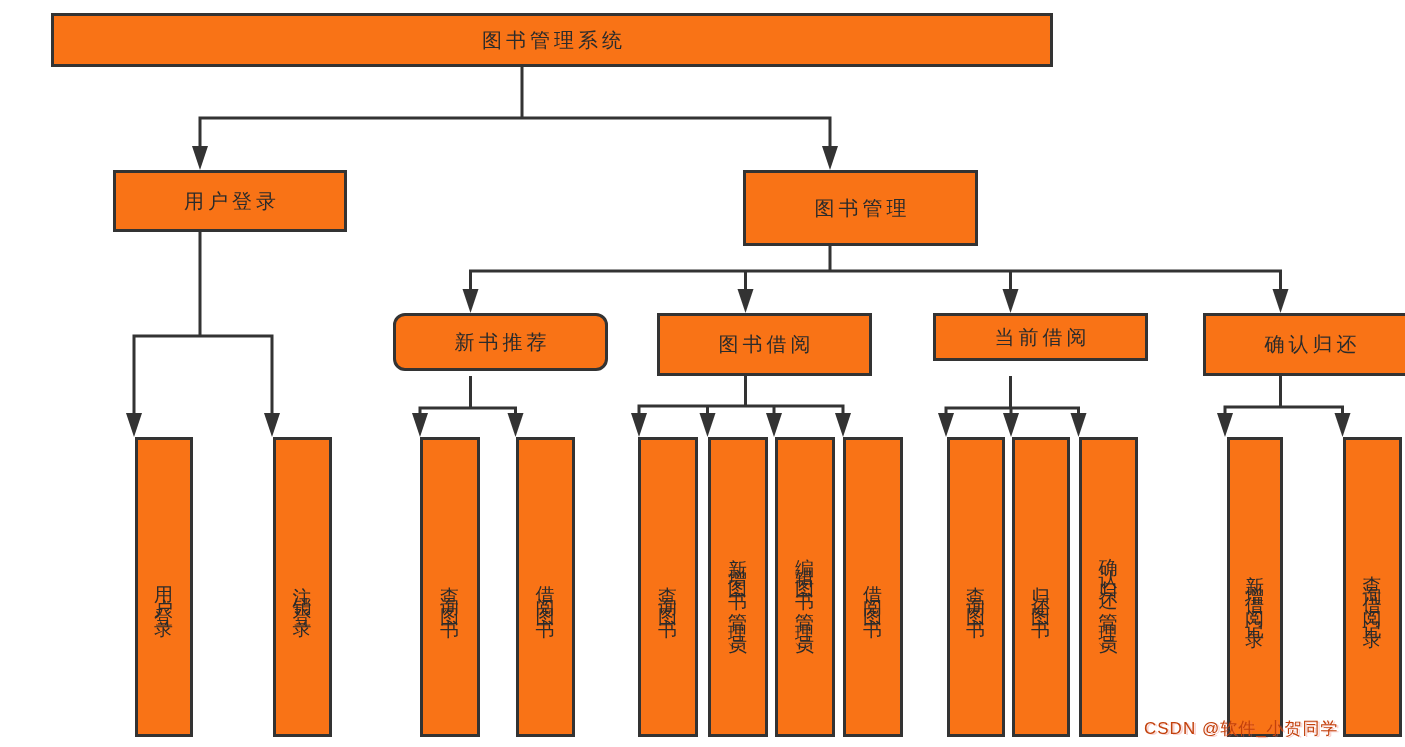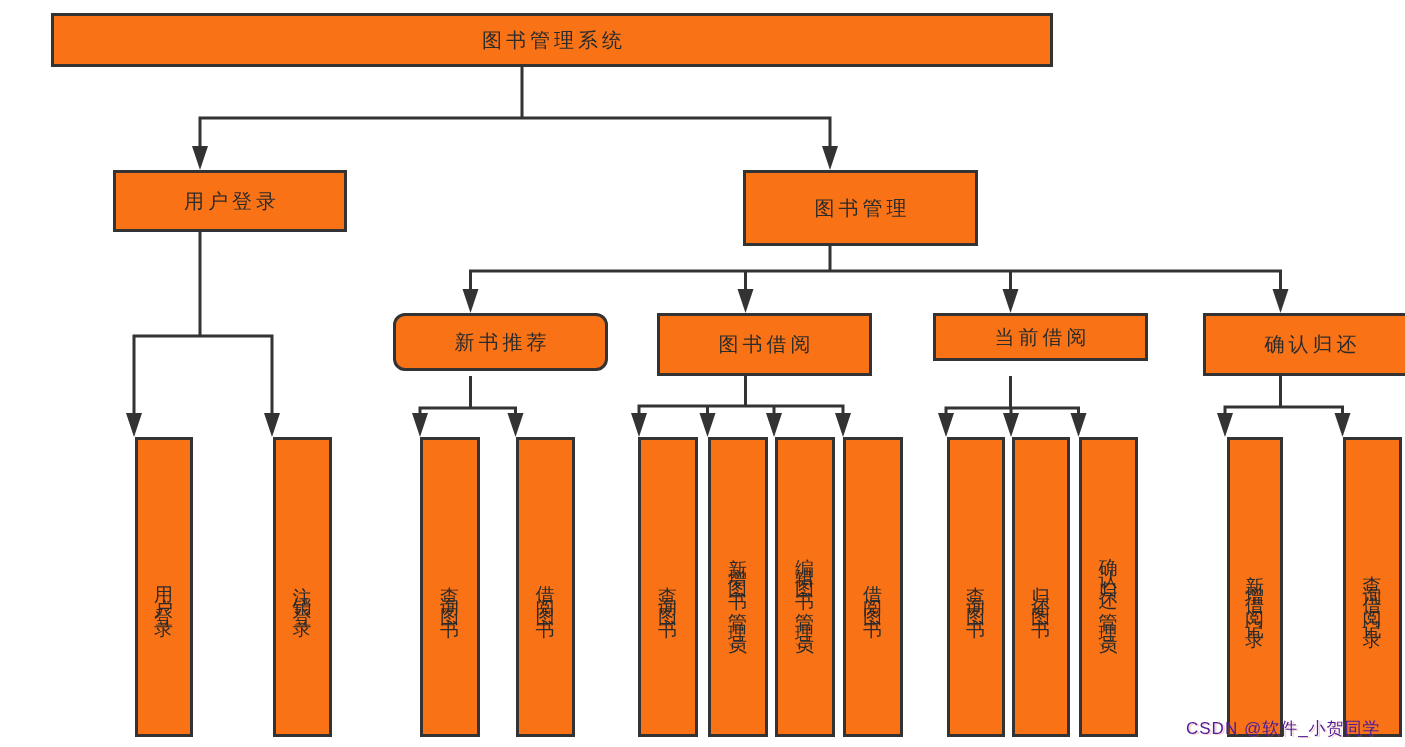--- a/index.html
+++ b/index.html
@@ -41,25 +41,25 @@
     writing-mode: vertical-rl;
     text-orientation: mixed;
     font-size: 19px;
     letter-spacing: 11px;
     line-height: 1;
     color: #2b2b2b;
     margin-top: 11px; 
   }
   #watermark {
     position: absolute;
-    left: 1186px;
+    left: 1144px;
     top: 717px;
     font-size: 17px;
     letter-spacing: 1px;
-    color: #4c1d95;
+    color: #c2410c;
     text-shadow: 2px 1px 0 rgba(240, 105, 95, 0.30);
     white-space: nowrap;
     z-index: 5;
   }
 </style>
 </head>
 <body>
 
 <div id="canvas">
 

